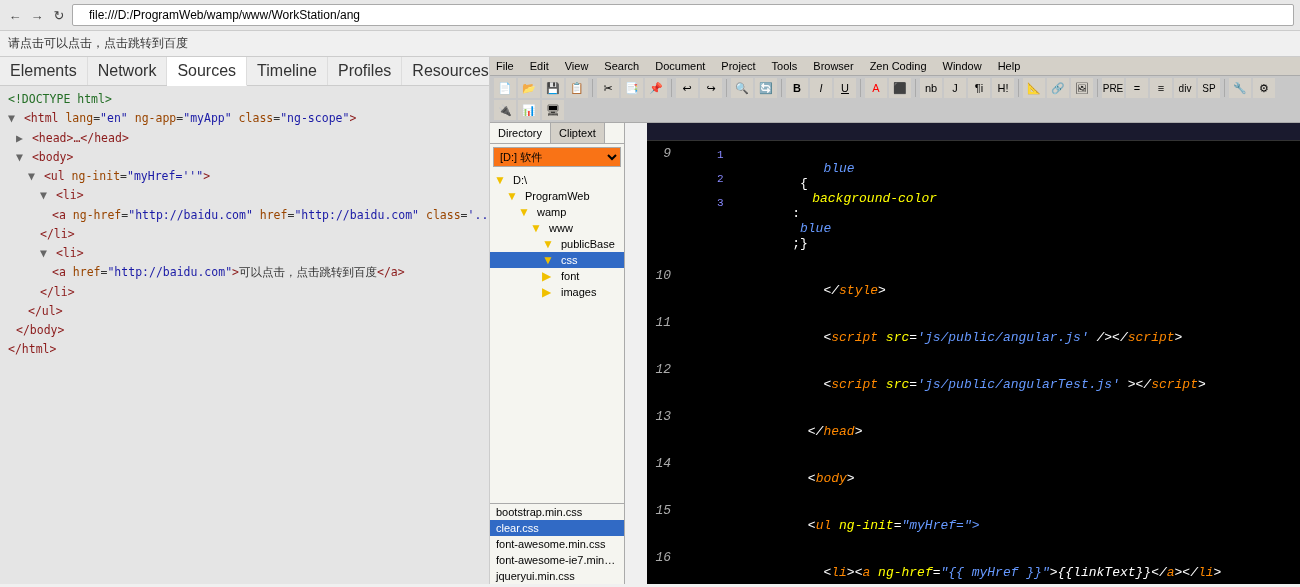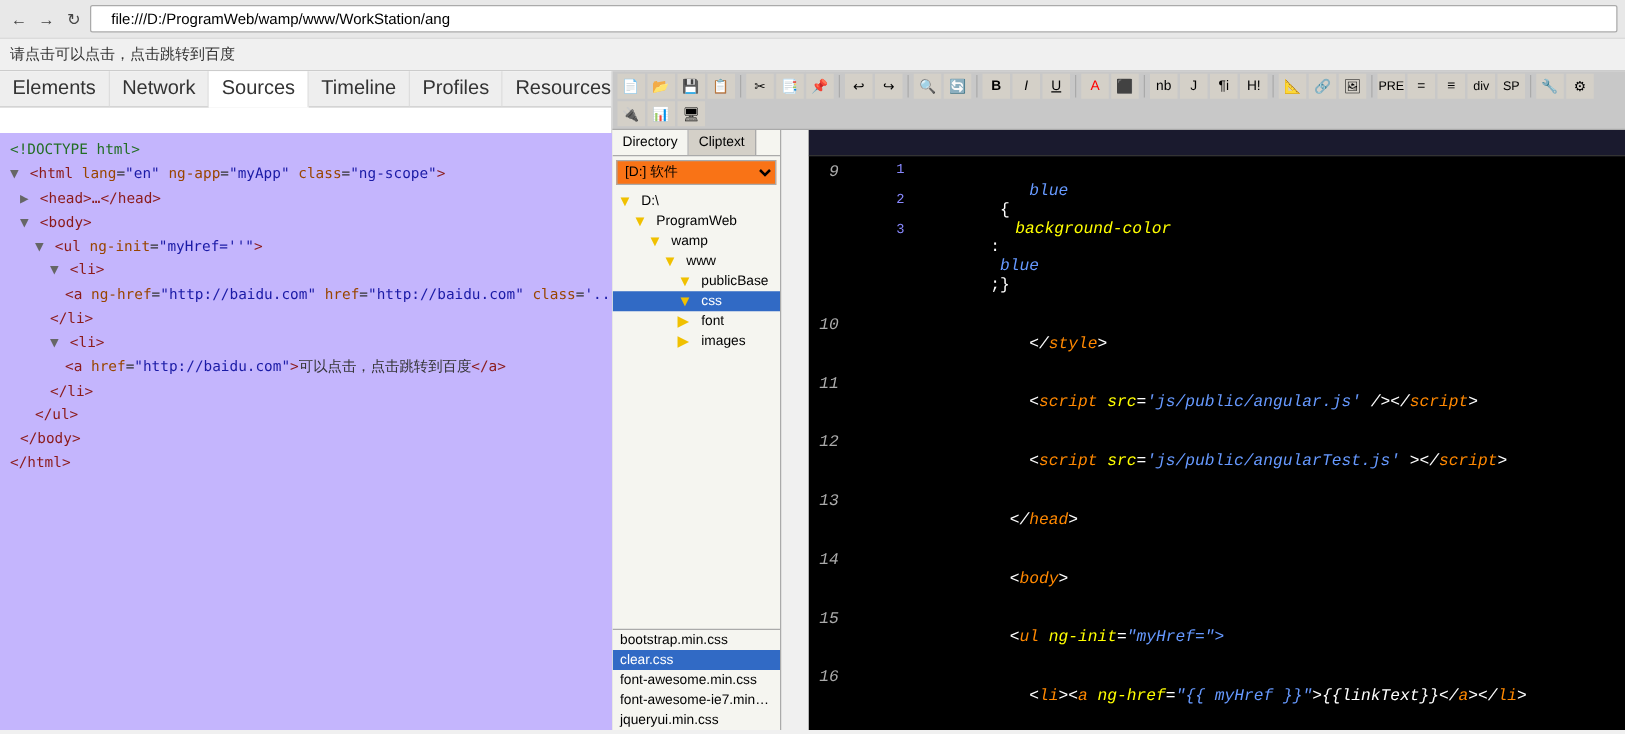--- a/index.html
+++ b/index.html
@@ -78,22 +78,21 @@
       margin-bottom: -1px;
     }
 
     
     .dom-tree {
       flex: 1;
       overflow: auto;
       padding: 4px 0;
       font-family: monospace;
       font-size: 11.5px;
-      background: #c4b5fd;
-      margin-top: 20px;
+      background: #e5e5e5;
     }
     .dom-line {
       padding: 1px 8px;
       white-space: nowrap;
       color: #333;
       line-height: 1.5;
     }
     .indent-1 { padding-left: 16px; }
     .indent-2 { padding-left: 28px; }
     .indent-3 { padding-left: 40px; }
@@ -334,20 +333,33 @@
         <span style="color:#8B1A1A;">&lt;/body&gt;</span>
       </div>
       <div class="dom-line">
         <span style="color:#8B1A1A;">&lt;/html&gt;</span>
       </div>
     </div>
   </div>
 
   <div class="right-panel">
 
+    <div class="dw-menubar">
+      <span class="dw-menu-item">File</span>
+      <span class="dw-menu-item">Edit</span>
+      <span class="dw-menu-item">View</span>
+      <span class="dw-menu-item">Search</span>
+      <span class="dw-menu-item">Document</span>
+      <span class="dw-menu-item">Project</span>
+      <span class="dw-menu-item">Tools</span>
+      <span class="dw-menu-item">Browser</span>
+      <span class="dw-menu-item">Zen Coding</span>
+      <span class="dw-menu-item">Window</span>
+      <span class="dw-menu-item">Help</span>
+    </div>
 
     <div class="dw-toolbar" style="background:#c8c8c8;">
       <button class="tb-btn">📄</button>
       <button class="tb-btn">📂</button>
       <button class="tb-btn">💾</button>
       <button class="tb-btn">📋</button>
       <div class="tb-separator"></div>
       <button class="tb-btn">✂</button>
       <button class="tb-btn">📑</button>
       <button class="tb-btn">📌</button>

